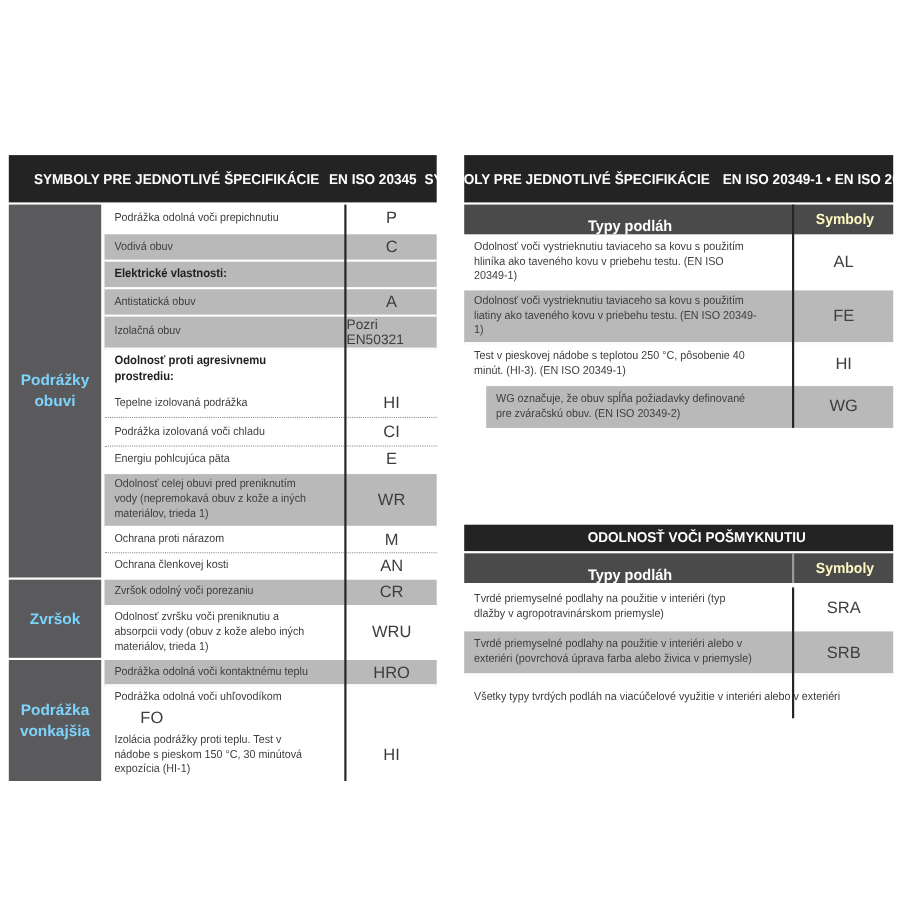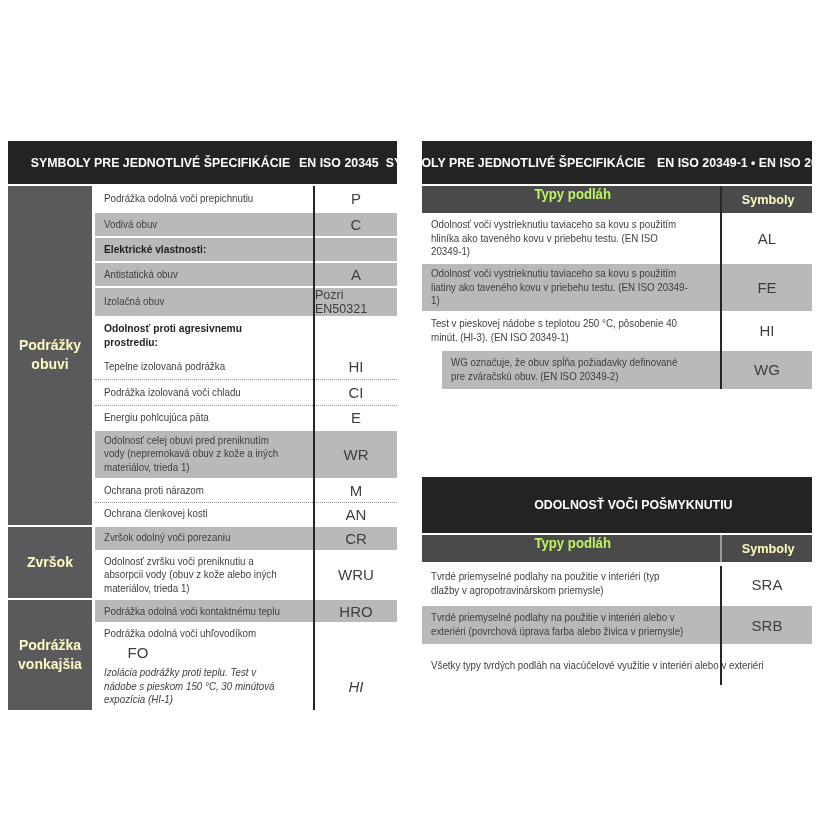--- a/index.html
+++ b/index.html
@@ -5,39 +5,39 @@
   html,body{margin:0;padding:0;background:#fff;}
   .page{position:relative;width:820px;height:820px;background:#ffffff;overflow:hidden;
         font-family:"Liberation Sans", sans-serif;}
   .tbl{position:absolute;}
   
   .tbl-title{background:#232323;color:#fff;display:flex;
              align-items:center;justify-content:center;margin-bottom:2px;
              font-weight:bold;font-size:13px;line-height:1.5;text-align:center;}
   .tbl-title .tline{display:inline-block;transform:scaleX(.95);white-space:nowrap;}
   .h2line{height:43px;}
-  .h1line{height:56px;padding-left:32px;}
+  .h1line{height:24px;padding-left:32px;}
   
   .subhead{display:flex;background:#4a4a4a;height:27px;margin-bottom:2px;position:relative;}
-  .subhead .sh-desc{flex:1;display:flex;align-items:flex-start;justify-content:center;
-                    color:#bef264;font-weight:bold;font-size:14px;}
+  .subhead .sh-desc{flex:1;display:flex;align-items:flex-end;justify-content:center;
+                    color:#ffffff;font-weight:bold;font-size:14px;}
   .subhead .sh-sym{width:88px;display:flex;align-items:center;justify-content:center;
                    color:#fef9c3;font-weight:bold;font-size:13.5px;text-align:right;}
   .subhead .sh-inner{display:inline-block;transform:scaleX(.94);white-space:nowrap;}
   .right2 .subhead::after{content:"";position:absolute;left:298px;top:0;bottom:0;width:2px;background:#9a9a9a;}
   
   .tbl-body{position:relative;}
   .vline{position:absolute;top:0;bottom:0;width:2px;background:#262626;pointer-events:none;}
   .left-tbl .vline{left:305px;}
   .right-tbl .vline{left:298px;}
   .right2 .vline{top:31px;}
   
   .group{display:flex;margin-bottom:2px;}
   .group:last-child{margin-bottom:0;}
-  .side{width:84px;margin-right:3px;background:#5a5a5c;color:#fef9c3;font-weight:bold;
+  .side{width:84px;margin-right:3px;background:#5a5a5c;color:#7dd3fc;font-weight:bold;
         font-size:14px;line-height:1.35;display:flex;align-items:center;justify-content:center;
         text-align:center;padding:2px;box-sizing:border-box;}
   .rowsbox{flex:1;}
   
   .row{display:flex;border-bottom:2px solid #ffffff;box-sizing:border-box;}
   .row.sep-dotted{border-bottom:1px dotted #8f8f8f;margin-bottom:1px;}
   [data-rows] .row:last-child{border-bottom:none;margin-bottom:0;}
   .shade-white{background:#ffffff;}
   .shade-gray{background:#b9b9b9;}
   .desc{flex:1;display:flex;align-items:center;padding:3px 12px 3px 9px;
@@ -169,21 +169,21 @@
                 <span class="squeeze">Podrážka odolná voči kontaktnému teplu</span>
               </div>
               <div class="sym">HRO</div>
             </div>
             <div class="row shade-white" style="min-height: 25px; flex-direction: column;">
               <div class="desc">
                 <span class="squeeze">Podrážka odolná voči uhľovodíkom</span>
               </div>
               <div class="sym">FO</div>
             </div>
-            <div class="row shade-white" style="min-height: 33px; font-style: italic;">
+            <div class="row shade-white" style="min-height: 33px;">
               <div class="desc">
                 <span class="squeeze">Izolácia podrážky proti teplu. Test v nádobe s pieskom 150 °C, 30 minútová expozícia (HI-1)</span>
               </div>
               <div class="sym">HI</div>
             </div>
           </div>
       </div>
       <div class="vline"></div>
     </div>
   </section>

